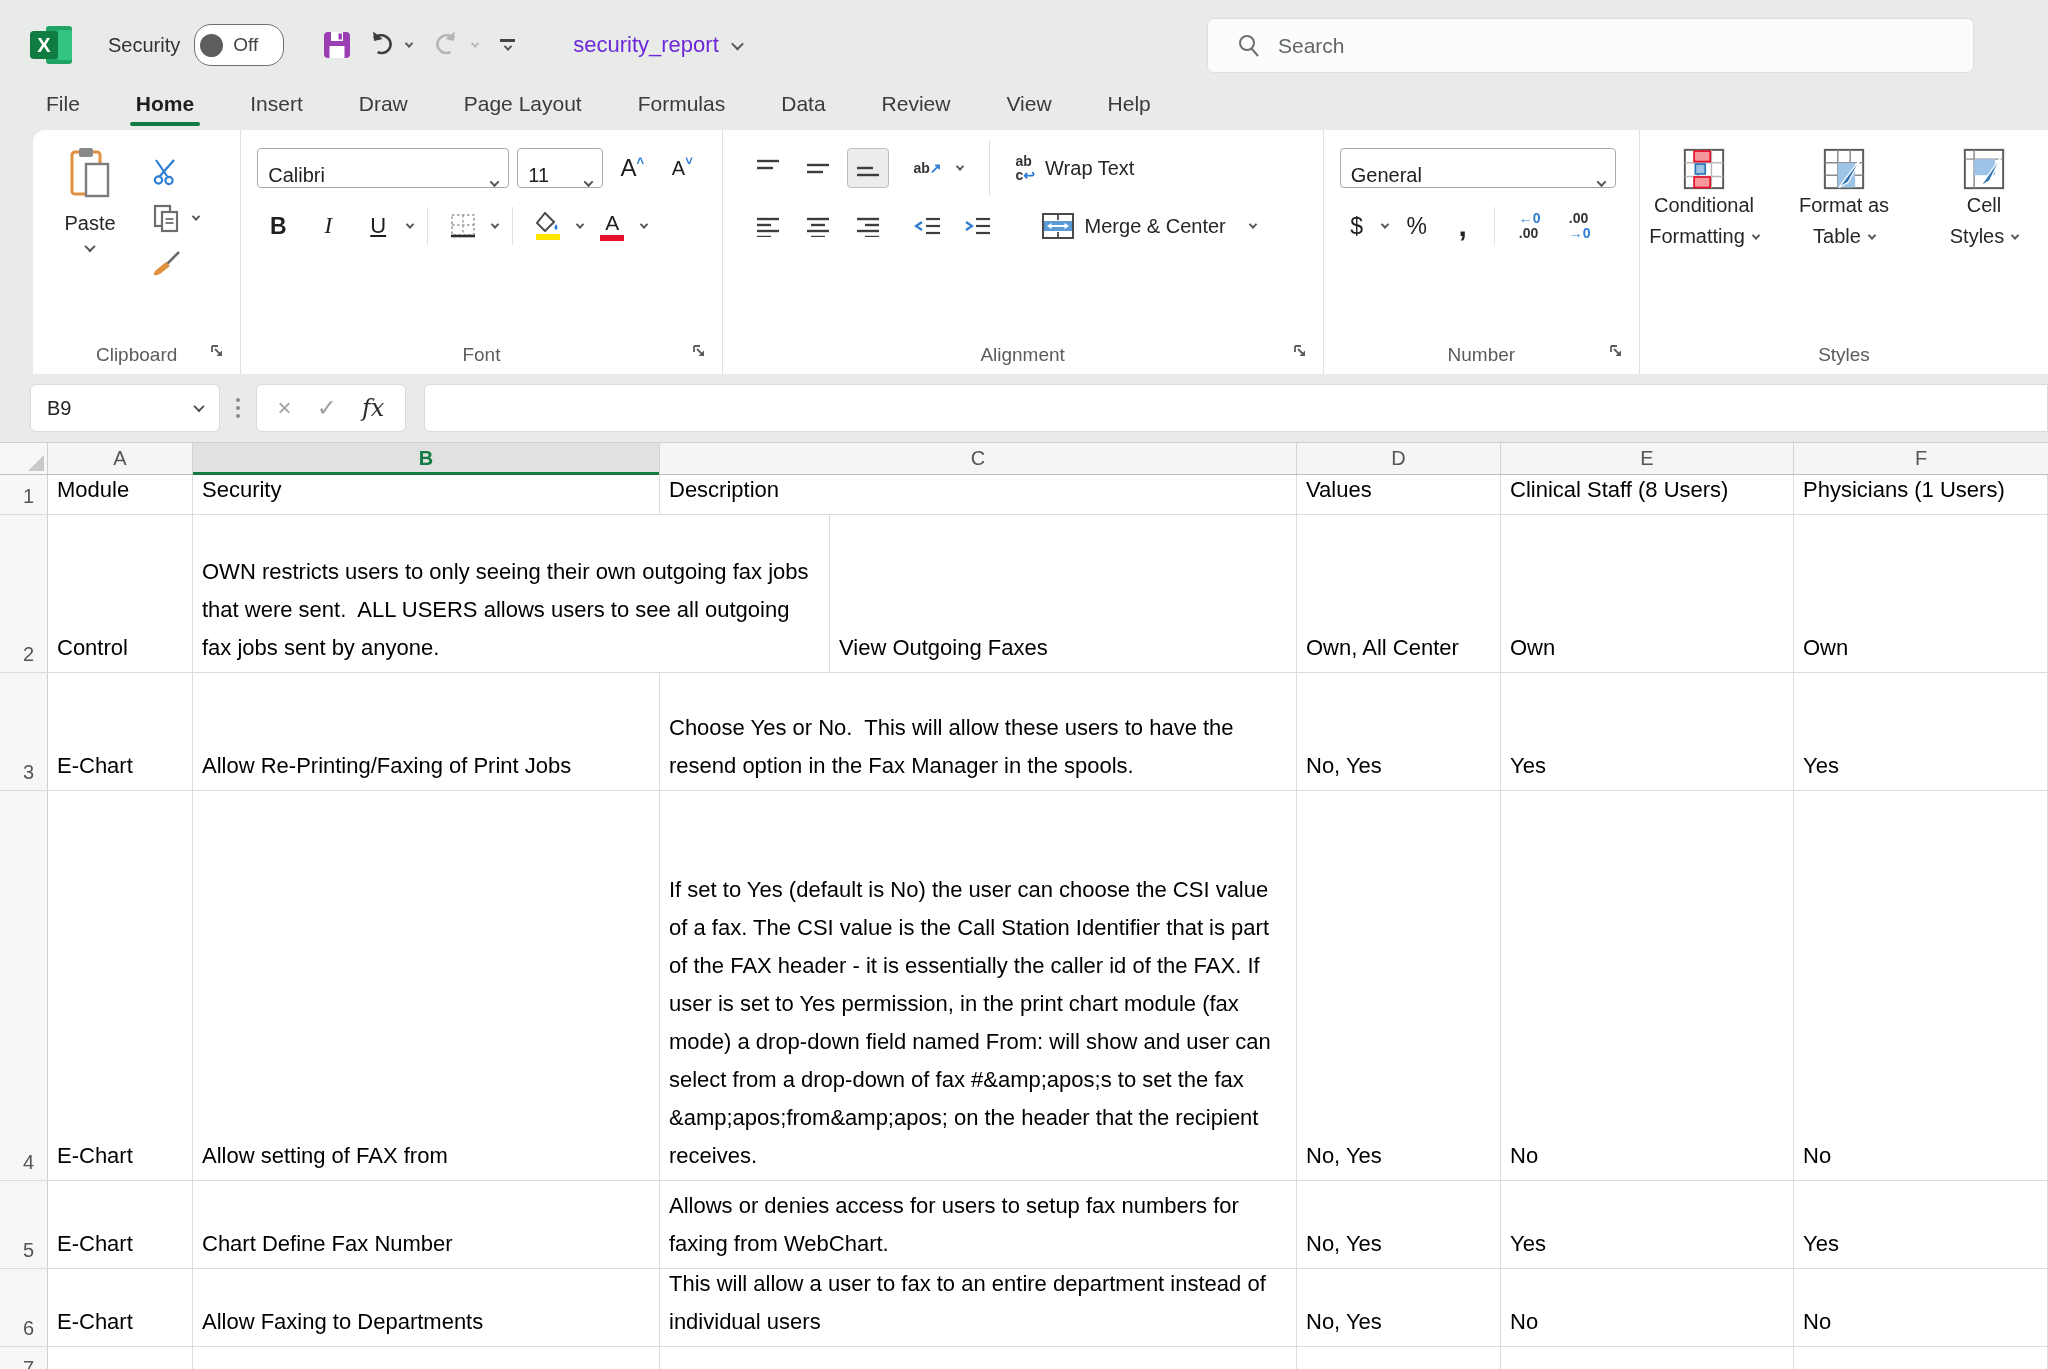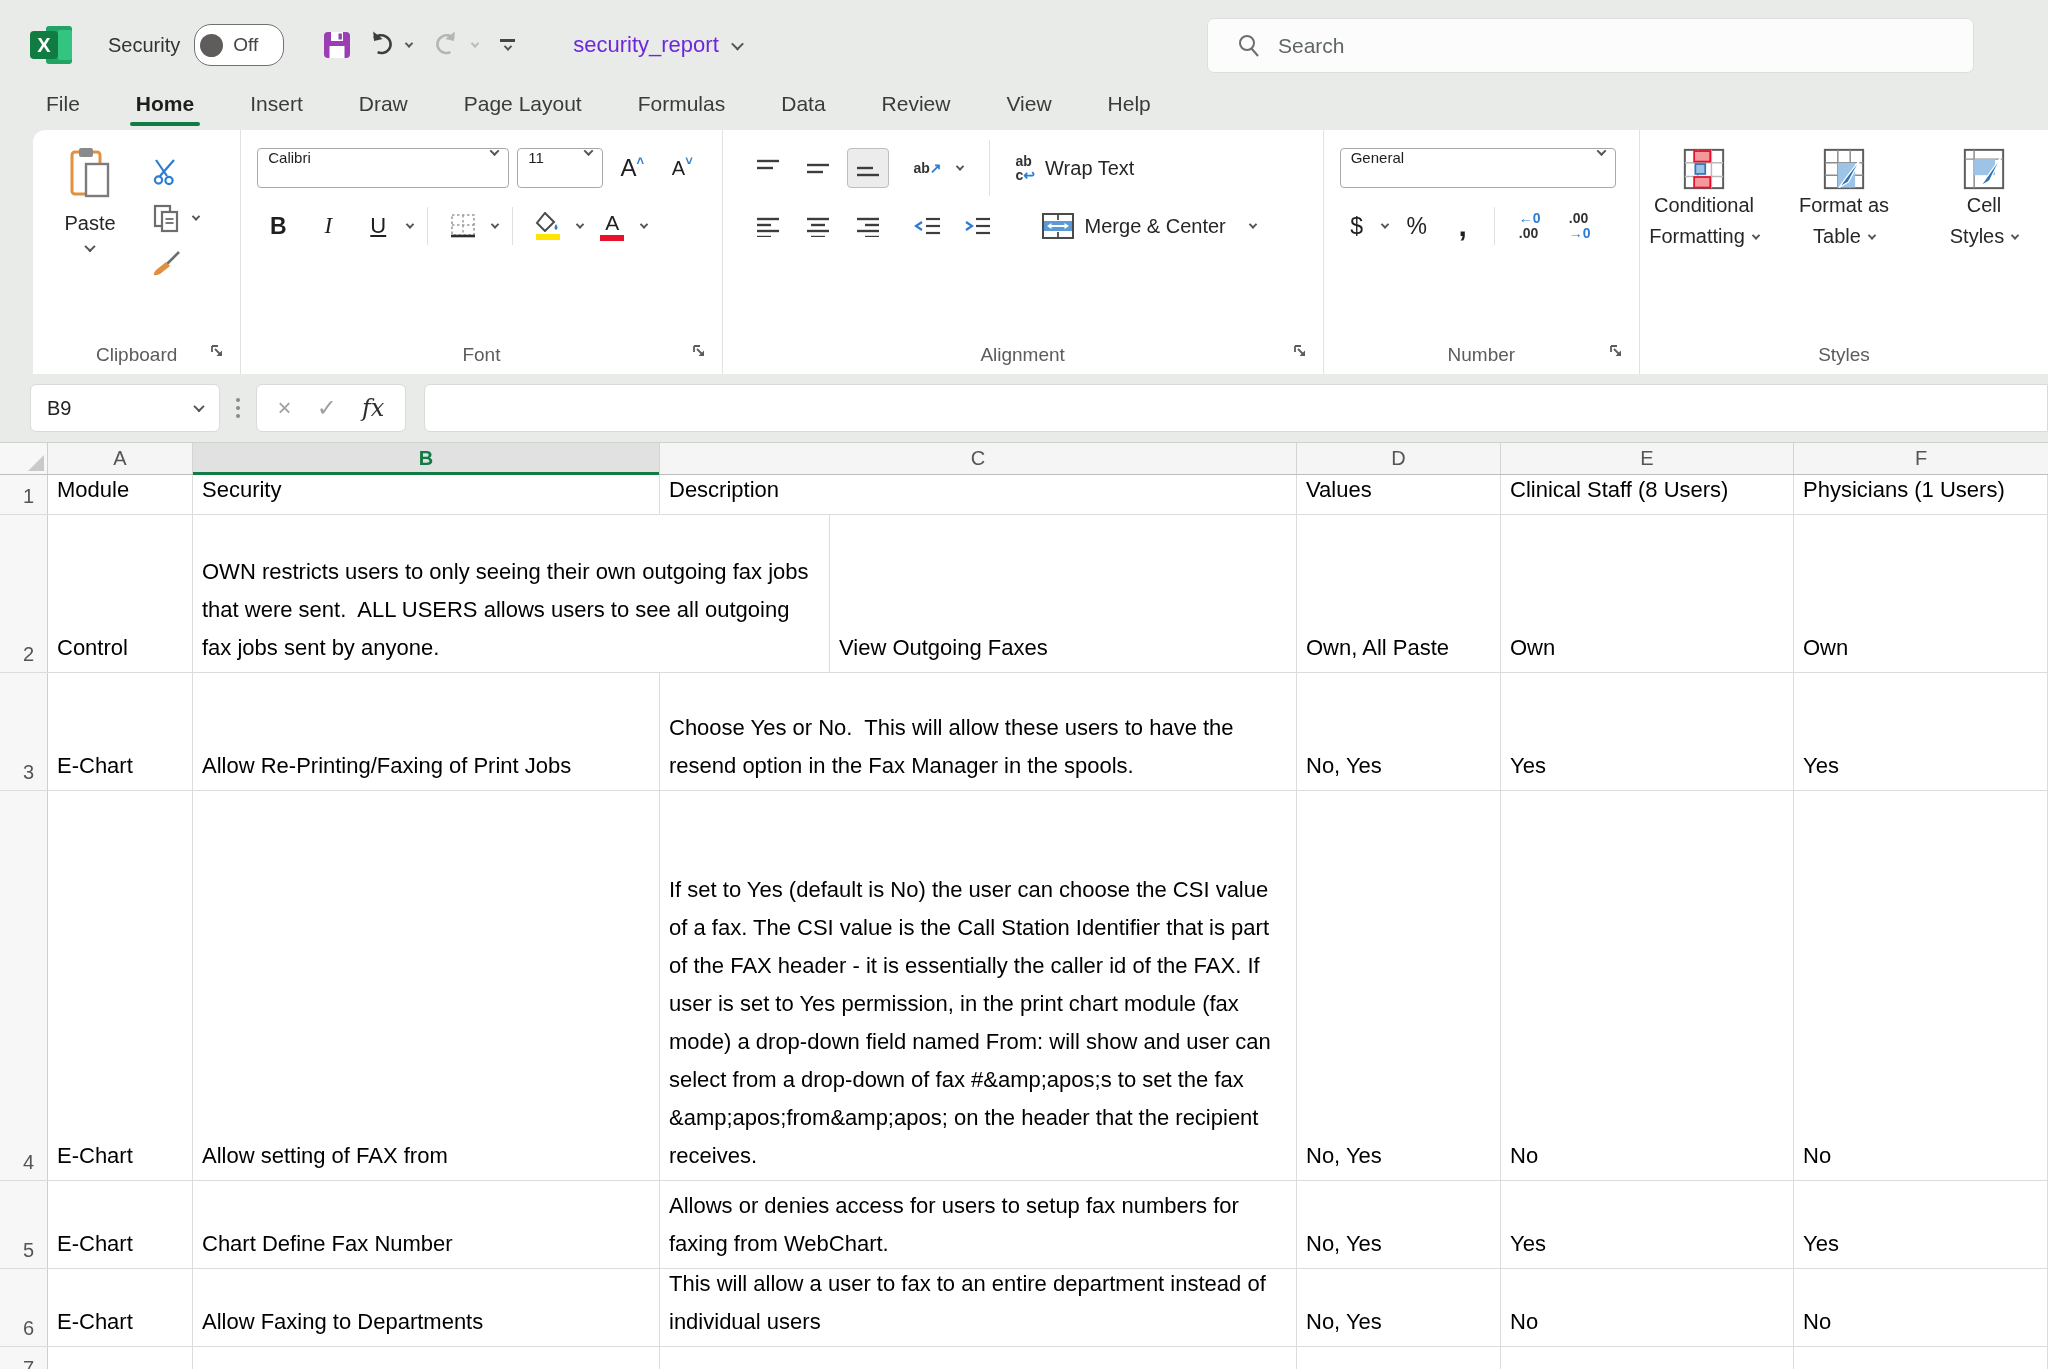--- a/index.html
+++ b/index.html
@@ -47,22 +47,22 @@
   .g-clip { width:212px; } .g-font { width:490px; } .g-align { width:612px; } .g-num { width:322px; } .g-styles { flex:1; border-right:none; }
 
   .clip-flex { display:flex; padding-left:14px; gap:18px; }
   .paste-big { display:flex; flex-direction:column; align-items:center; width:86px; cursor:pointer; }
   .paste-big .plabel { font-size:20px; color:#262626; margin-top:10px; }
   .paste-big .chev { margin-top:9px; }
   .clip-col { display:flex; flex-direction:column; gap:10px; padding-top:8px; }
   .mini { display:flex; align-items:center; gap:12px; cursor:pointer; min-height:36px; }
 
   .rrow { display:flex; align-items:center; margin:0 0 14px 16px; height:44px; gap:8px; }
-  .combo { background:#fff; border:1px solid #a9a9a9; border-radius:4px; height:40px; display:flex; align-items:flex-start;
-           justify-content:space-between; padding:0 10px 0 10px; font-size:15px; color:#1f1f1f; cursor:pointer; }
+  .combo { background:#fff; border:1px solid #a9a9a9; border-radius:4px; height:40px; display:flex; align-items:flex-end;
+           justify-content:space-between; padding:0 10px 0 10px; font-size:20px; color:#1f1f1f; cursor:pointer; }
   .combo .chev { width:7px; height:7px; }
   .fname { width:252px; } .fsize { width:86px; } .nformat { width:276px; }
   .ibtn { min-width:42px; height:40px; display:flex; align-items:center; justify-content:center; cursor:pointer; border-radius:4px; }
   .ibtn.sel { background:#ececec; border:1px solid #bdbdbd; }
   .glyph-b { font-weight:bold; font-size:23px; color:#1f1f1f; }
   .glyph-i { font-style:italic; font-family:"Liberation Serif",serif; font-size:23px; color:#1f1f1f; }
   .glyph-u { font-size:22px; text-decoration:underline; color:#1f1f1f; }
   .fontbar { display:flex; flex-direction:column; align-items:center; line-height:1; }
   .fontbar .bar { width:24px; height:6px; margin-top:2px; }
   .vdiv { width:1px; height:38px; background:#e0e0e0; margin:0 6px; }
@@ -559,21 +559,21 @@
       <div class="cell c-a">
           <span class="ct">Control</span>
         </div>
       <div class="cell c-c">
           <span class="ct">OWN restricts users to only seeing their own outgoing fax jobs that were sent.  ALL USERS allows users to see all outgoing fax jobs sent by anyone.</span>
         </div>
       <div class="cell c-b">
           <span class="ct">View Outgoing Faxes</span>
         </div>
       <div class="cell c-d">
-          <span class="ct">Own, All Paste</span>
+          <span class="ct">Own, All Center</span>
         </div>
       <div class="cell c-e">
           <span class="ct">Own</span>
         </div>
       <div class="cell c-f">
           <span class="ct">Own</span>
         </div>
     </div>
 
     <div class="grow" style="height:118px">

